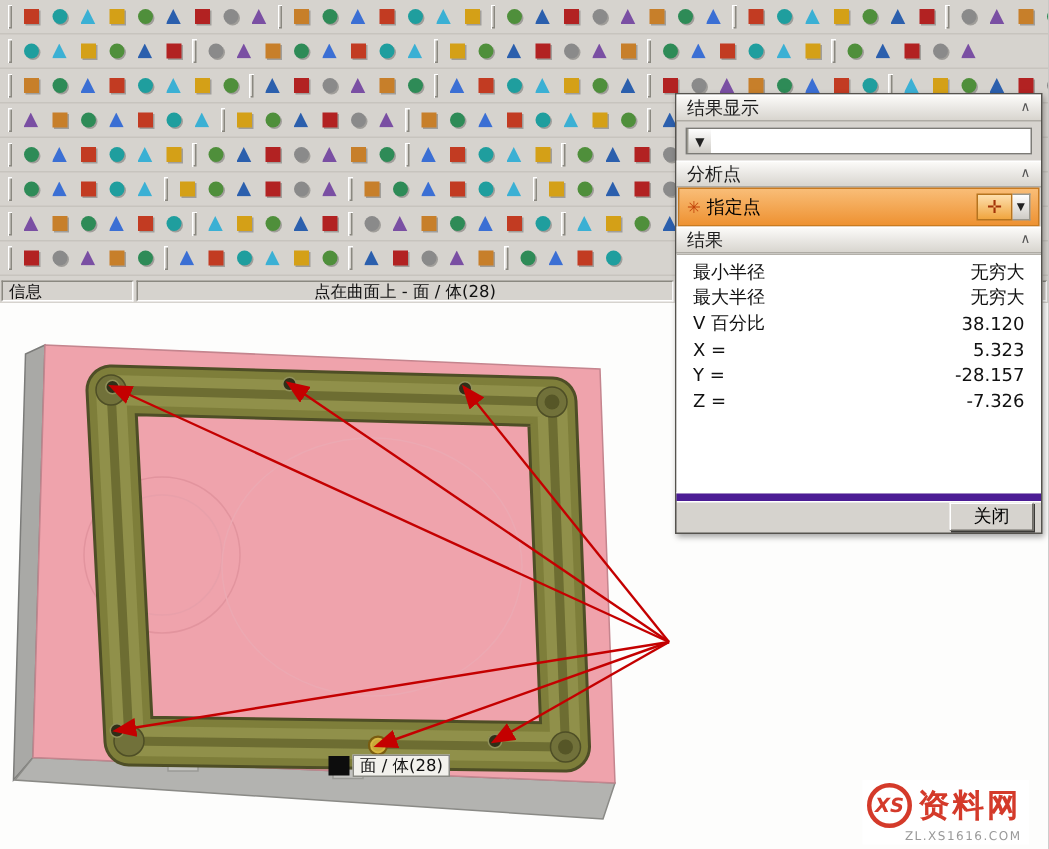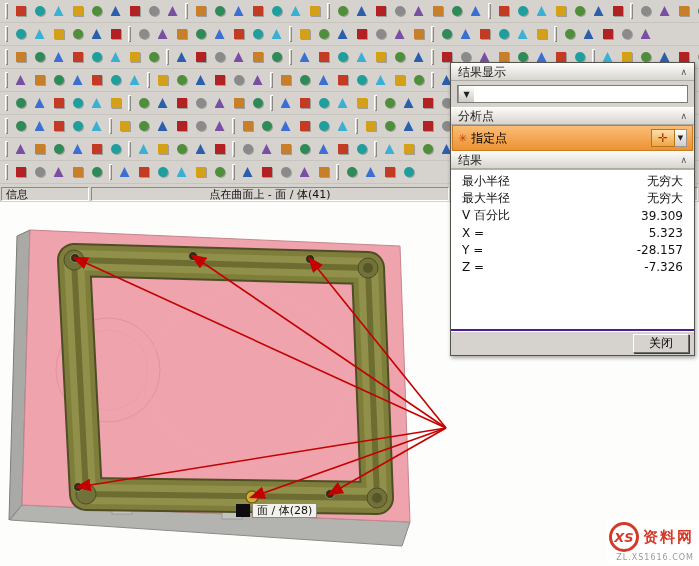--- a/index.html
+++ b/index.html
@@ -26,31 +26,31 @@
   .status-left  { width:88px; }
   .status-mid   { width:358px; text-align:center; }
   .status-right { flex:1; }
 
   
   .viewport { position:absolute; top:202px; left:0; width:699px; height:364px; background:#fdfdfc; }
   .arrow { stroke:#c40000; stroke-width:1.6; }
   .hole  { fill:#2f2f18; stroke:#90905a; stroke-width:1; }
   .sel-pt { fill:#e3bd3e; stroke:#7a5c10; stroke-width:1.5; fill-opacity:.85; }
 
-  .tip { position:absolute; left:236px; top:301px; display:flex; align-items:center; gap:2px; }
+  .tip { position:absolute; left:219px; top:301px; display:flex; align-items:center; gap:2px; }
   .tip-cursor { width:14px; height:13px; background:#0d0d0d; }
   .tip-label { background:#f2f1ec; border:1px solid #8a8a84; font-size:11px; color:#111;
                padding:0 4px; height:15px; line-height:13px; white-space:nowrap; }
 
-  .watermark { position:absolute; right:0; bottom:3px; background:#ffffff; padding:2px 5px 1px 3px; }
+  .watermark { position:absolute; right:13px; bottom:3px; background:#ffffff; padding:2px 5px 1px 3px; }
   .wm-row { display:flex; align-items:center; gap:4px; }
   .wm-badge { width:30px; height:30px; border:3px solid #d43a2a; border-radius:50%;
               color:#d43a2a; font-style:italic; font-weight:bold; font-size:13px;
               display:flex; align-items:center; justify-content:center; }
-  .wm-name { color:#d43a2a; font-weight:bold; font-size:15px; letter-spacing:2px; }
+  .wm-name { color:#d43a2a; font-weight:bold; font-size:21px; letter-spacing:2px; }
   .wm-url { text-align:right; font-size:8px; color:#999; letter-spacing:1px; margin-top:1px; }
 
   
   .panel { position:absolute; left:450px; top:62px; width:245px; height:294px;
            background:#d6d3ce; border:1px solid #55534e;
            box-shadow:1px 2px 4px rgba(0,0,0,.35); display:flex; flex-direction:column; }
   .panel-title { height:17px; background:linear-gradient(#7d7d7a,#232322); color:#fff;
                  display:flex; align-items:center; padding:0 4px; font-size:12px; }
   .panel-title .t { flex:1; white-space:nowrap; }
   .tbtn { width:13px; height:13px; margin-left:2px; font-size:9px; line-height:13px; text-align:center;
@@ -78,21 +78,21 @@
             color:#a33308; font-size:12px; }
   .pt-arrow { width:12px; height:18px; background:linear-gradient(#fefefe,#cfccc6); border:1px solid #9a988f;
               border-left:none; display:flex; align-items:center; justify-content:center; font-size:7px; color:#222; }
 
   .results { flex:1; background:#ffffff; border-top:1px solid #b4b1aa; border-bottom:1px solid #fff;
              padding:3px 0; overflow:hidden; }
   .res-row { display:flex; align-items:center; height:17px; padding:0 11px; font-size:12px; color:#111; }
   .res-row .val { margin-left:auto; }
 
   .panel-bottom { margin-top:auto; height:26px; display:flex; align-items:center; justify-content:flex-end;
-                  padding:0 5px; border-top:2px solid #4c1d95; box-shadow:inset 0 1px 0 #ffffff; }
+                  padding:0 5px; border-top:5px solid #4c1d95; box-shadow:inset 0 1px 0 #ffffff; }
   .btn-close { width:56px; height:19px; background:#d6d3ce; font-size:12px; text-align:center; line-height:17px;
                border:1px solid; border-color:#ffffff #6e6c66 #6e6c66 #ffffff; box-shadow:1px 1px 0 #3c3b38; }
 </style>
 </head>
 <body>
 
 <div class="screen">
 
   <div class="toolbar-area">
       <div class="tb-row">
@@ -791,21 +791,21 @@
           <span class="glyph s0" style="background: rgb(194, 59, 34);"></span>
         </span>
         <span class="tb-icon">
           <span class="glyph s1" style="background: rgb(31, 158, 158);"></span>
         </span>
       </div>
     </div>
 
   <div class="status-bar">
     <div class="status-cell status-left">信息</div>
-    <div class="status-cell status-mid">点在曲面上 - 面 / 体(41)</div>
+    <div class="status-cell status-mid">点在曲面上 - 面 / 体(28)</div>
     <div class="status-cell status-right"></div>
   </div>
 
   <div class="viewport">
     <svg width="699" height="364" viewBox="0 0 699 364">
       <defs>
         <marker id="ah" markerWidth="10" markerHeight="8" refX="8" refY="4" orient="auto">
           <path d="M0,0 L10,4 L0,8 Z" fill="#c40000"></path>
         </marker>
       </defs>
@@ -906,21 +906,21 @@
         <div class="res-row">
           <span>最小半径</span>
           <span class="val">无穷大</span>
         </div>
         <div class="res-row">
           <span>最大半径</span>
           <span class="val">无穷大</span>
         </div>
         <div class="res-row">
           <span>V 百分比</span>
-          <span class="val">39.309</span>
+          <span class="val">38.120</span>
         </div>
         <div class="res-row">
           <span>X =</span>
           <span class="val">5.323</span>
         </div>
         <div class="res-row">
           <span>Y =</span>
           <span class="val">-28.157</span>
         </div>
         <div class="res-row">

